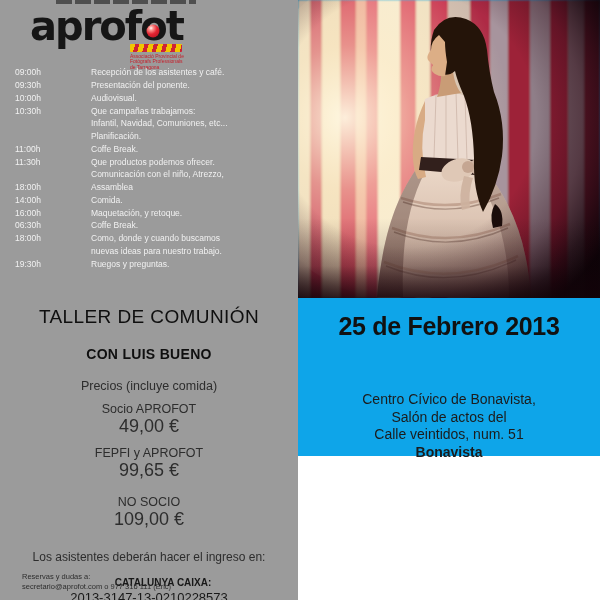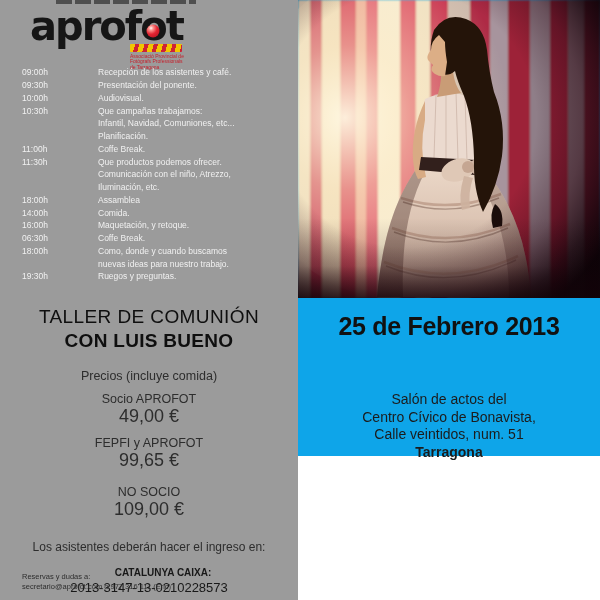--- a/index.html
+++ b/index.html
@@ -20,28 +20,28 @@
   .logo-o .dot { position:absolute; left:50%; top:61%; width:13px; height:13px;
     transform:translate(-50%,-50%); border-radius:50%;
     background:radial-gradient(circle at 35% 28%, #ffffff 0%, #ff9a94 16%, #e32431 48%, #a80f1e 100%); }
   .senyera { position:absolute; left:100px; top:42px; width:52px; height:8px;
     background:repeating-linear-gradient(105deg,#f2c500 0 5px,#cf2235 5px 9px);
     border-radius:1px; }
   .logo-tagline { position:absolute; left:100px; top:52px; width:90px;
     font-size:5px; line-height:5.4px; color:#c5202c; }
 
   .schedule { position:absolute; left:0; top:66px; width:298px; }
-  .sched-row { display:flex; align-items:center; height:12.75px; padding-left:22px;
+  .sched-row { display:flex; align-items:center; height:12.75px; padding-left:15px;
     font-size:8.5px; color:#f1f1f1; }
   .sched-time { width:60px; flex:none; }
   .sched-text { flex:1;margin-left:16px; }
 
   .workshop { position:absolute; left:0; top:306px; width:298px; text-align:center; color:#2d2d2d; }
   .ws-title { font-size:19px; font-weight:normal; color:#0f0f0f; letter-spacing:0.4px; }
-  .ws-subtitle { font-size:19px; font-weight:bold; color:#0f0f0f; margin-top:2px; letter-spacing:0.3px; }
+  .ws-subtitle { font-size:14px; font-weight:bold; color:#0f0f0f; margin-top:18px; letter-spacing:0.3px; }
   .ws-prices-heading { margin-top:17px; font-size:12.5px; }
   .tier-label { margin-top:9px; font-size:12.5px; }
   .tier-price { font-size:18px; }
   .tier-gap { margin-top:14px; }
   .pay-intro { margin-top:20px; font-size:12px; }
   .pay-bank { margin-top:13px; font-size:10px; font-weight:bold; color:#181818;padding-left:28px; }
   .pay-account { margin-top:2px; font-size:13px; font-weight:normal; color:#181818; }
   .pay-note { margin-top:9px; font-size:10px; line-height:12.5px; }
   .pay-note b { color:#181818; }
 
@@ -104,24 +104,20 @@
           <span class="sched-time">11:00h</span>
           <span class="sched-text">Coffe Break.</span>
         </div>
       <div class="sched-row">
           <span class="sched-time">11:30h</span>
           <span class="sched-text">Que productos podemos ofrecer.</span>
         </div>
       <div class="sched-row">
           <span class="sched-time"></span>
           <span class="sched-text">Comunicación con el niño, Atrezzo,</span>
-        </div>
-      <div class="sched-row">
-          <span class="sched-time"></span>
-          <span class="sched-text">Iluminación, etc.</span>
         </div>
       <div class="sched-row">
           <span class="sched-time">18:00h</span>
           <span class="sched-text">Assamblea</span>
         </div>
       <div class="sched-row">
           <span class="sched-time">14:00h</span>
           <span class="sched-text">Comida.</span>
         </div>
       <div class="sched-row">
@@ -255,21 +251,21 @@
         <path d="M197,204 Q206,210 204,226 L195,228 Q191,214 197,204 Z" fill="#1a0d0a"></path>
       </g>
 
       <rect x="0" y="0" width="302" height="298" fill="url(#vig)"></rect>
       <rect x="0" y="218" width="302" height="80" fill="url(#bottomShade)"></rect>
     </svg>
 
     <div class="event">
       <div class="event-date">25 de Febrero 2013</div>
       <div class="venue">
+        <div>Centro Cívico de Bonavista,</div>
         <div>Salón de actos del</div>
-        <div>Centro Cívico de Bonavista,</div>
         <div>Calle veintidos, num. 51</div>
-        <div class="venue-city">Tarragona</div>
+        <div class="venue-city">Bonavista</div>
       </div>
     </div>
   </div>
 
 </div>
 
 </body></html>

